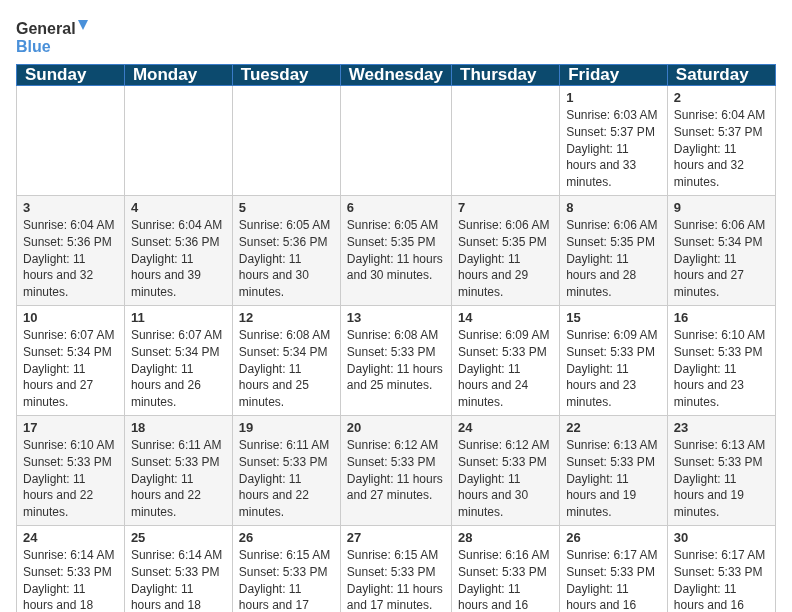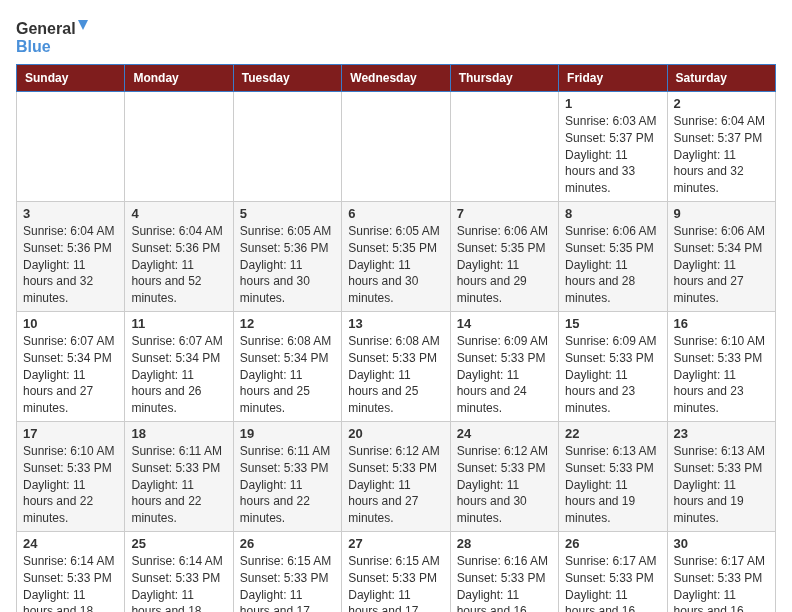--- a/index.html
+++ b/index.html
@@ -33,25 +33,25 @@
     .subtitle {
       font-size: 14px;
       color: #555;
     }
     .calendar {
       width: 100%;
       border-collapse: collapse;
       border: 1px solid #ccc;
     }
     .calendar th {
-      background-color: #7f1d1d;
+      background-color: #0c4a6e;
       color: #fff;
-      font-size: 12px;
+      font-size: 17px;
       font-weight: bold;
-      padding: 6px 8px;
+      padding: 0 8px;
       text-align: left;
       border: 1px solid #3a7bc8;
     }
     .calendar td {
       border: 1px solid #ccc;
       vertical-align: top;
       padding: 4px 6px;
       width: calc(100% / 7);
       min-height: 80px;
       background: #fff;
@@ -136,21 +136,21 @@
             <div>Sunrise: 6:04 AM</div>
             <div>Sunset: 5:36 PM</div>
             <div>Daylight: 11 hours and 32 minutes.</div>
           </div>
         </td>
         <td>
           <span class="day-number">4</span>
           <div class="day-info">
             <div>Sunrise: 6:04 AM</div>
             <div>Sunset: 5:36 PM</div>
-            <div>Daylight: 11 hours and 52 minutes.</div>
+            <div>Daylight: 11 hours and 39 minutes.</div>
           </div>
         </td>
         <td>
           <span class="day-number">5</span>
           <div class="day-info">
             <div>Sunrise: 6:05 AM</div>
             <div>Sunset: 5:36 PM</div>
             <div>Daylight: 11 hours and 30 minutes.</div>
           </div>
         </td>

